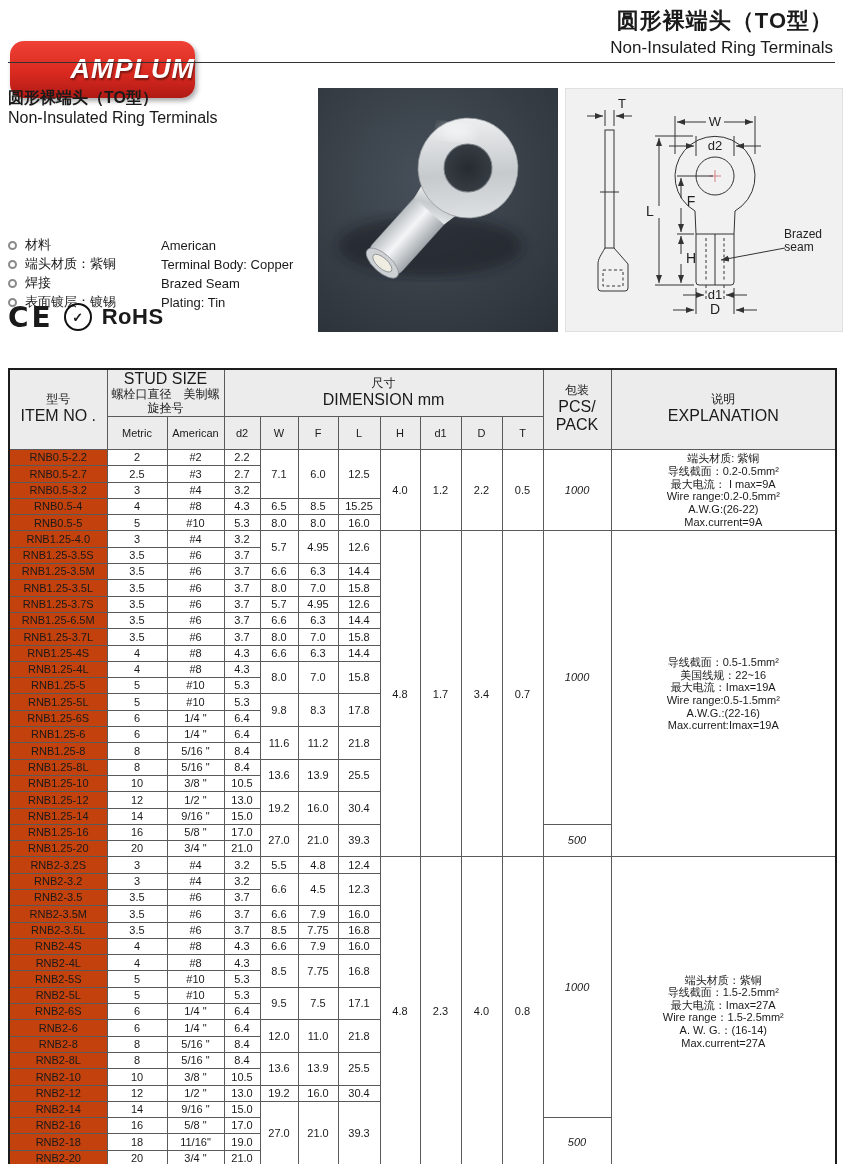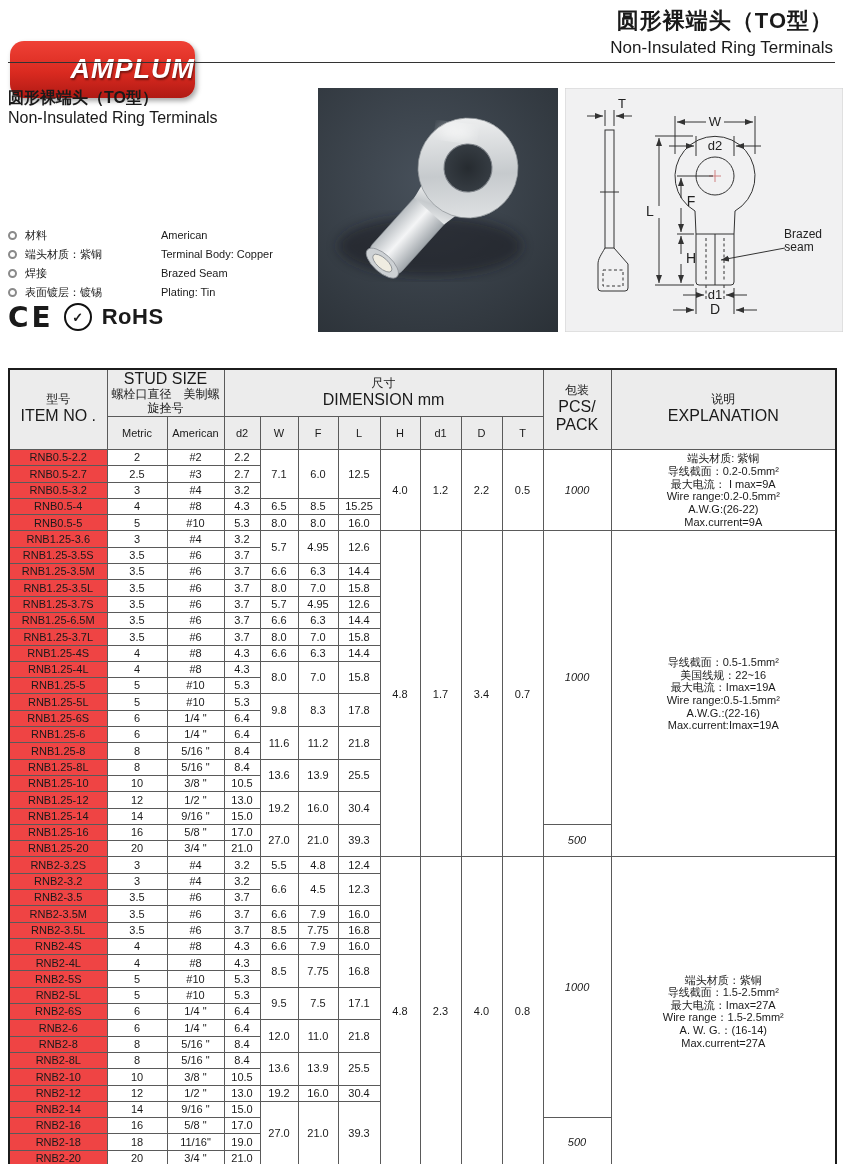--- a/index.html
+++ b/index.html
@@ -13,21 +13,21 @@
   .logo span{color:#fff;font-style:italic;font-weight:bold;font-size:27px;letter-spacing:1px;
         text-shadow:1px 2px 2px rgba(0,0,0,.45);}
   .head-title{right:10px;top:6px;text-align:right;}
   .head-title .zh{font-size:22px;font-weight:bold;letter-spacing:1px;}
   .head-title .en{font-size:17px;margin-top:2px;}
   .head-rule{left:8px;top:62px;width:827px;border-top:1px solid #333;}
   
   .sec-title{left:8px;top:88px;}
   .sec-title .zh{font-size:16px;font-weight:bold;}
   .sec-title .en{font-size:16px;}
-  .specs{left:8px;top:226px;font-size:11px;}
+  .specs{left:8px;top:236px;font-size:13px;}
   .spec-row{display:flex;align-items:center;height:18px;margin-bottom:1px;}
   .bullet{width:5px;height:5px;border:2px solid #8a8a8a;border-radius:50%;margin-right:8px;flex:0 0 auto;}
   .spec-zh{width:122px;}
   .spec-en{margin-left:14px;}
   .certs{left:8px;top:301px;display:flex;align-items:center;gap:10px;height:32px;}
   .ce{font-size:28px;font-weight:bold;letter-spacing:3px;font-family:"DejaVu Sans",sans-serif;}
   .badge{width:24px;height:24px;border:2.5px solid #111;border-radius:50%;display:flex;align-items:center;justify-content:center;font-size:13px;font-weight:bold;}
   .rohs{font-size:22px;font-weight:bold;letter-spacing:.5px;}
   
   .photo{left:318px;top:88px;width:240px;height:244px;}
@@ -36,21 +36,21 @@
   table.spec{position:absolute;left:8px;top:368px;width:827px;border-collapse:collapse;table-layout:fixed;}
   table.spec th,table.spec td{border:1px solid #5a5a5a;padding:0;text-align:center;vertical-align:middle;
       font-size:11px;line-height:1.15;overflow:hidden;}
   table.spec{border:2px solid #1c1c1c;}
   thead th{background:#ececec;font-weight:normal;height:32px;}
   thead .h-zh{font-size:12px;}
   thead .h-en{font-size:16px;}
   thead .h-small{font-size:12px;letter-spacing:0;}
   thead .h-dim{font-size:12px;}
   tbody tr{height:16.3px;}
-  td.item{background:#ef4444;text-align:left;padding-left:5px;}
+  td.item{background:#c2410c;text-align:left;padding-left:5px;}
   td.expl{text-align:left;padding-left:34px;font-size:11px;line-height:1.32;}
   td.pcs{font-size:11.5px;font-style:italic;}
 </style>
 </head>
 <body>
 
 <div class="abs logo">
   <span>AMPLUM</span>
 </div>
 <div class="abs head-title">
@@ -312,21 +312,21 @@
       <tr>
         <td class="item">RNB0.5-5</td>
         <td>5</td>
         <td>#10</td>
         <td>5.3</td>
         <td>8.0</td>
         <td>8.0</td>
         <td>16.0</td>
       </tr>
       <tr>
-        <td class="item">RNB1.25-3.6</td>
+        <td class="item">RNB1.25-4.0</td>
         <td>3</td>
         <td>#4</td>
         <td>3.2</td>
         <td rowspan="2">5.7</td>
         <td rowspan="2">4.95</td>
         <td rowspan="2">12.6</td>
         <td rowspan="20">4.8</td>
         <td rowspan="20">1.7</td>
         <td rowspan="20">3.4</td>
         <td rowspan="20">0.7</td>

